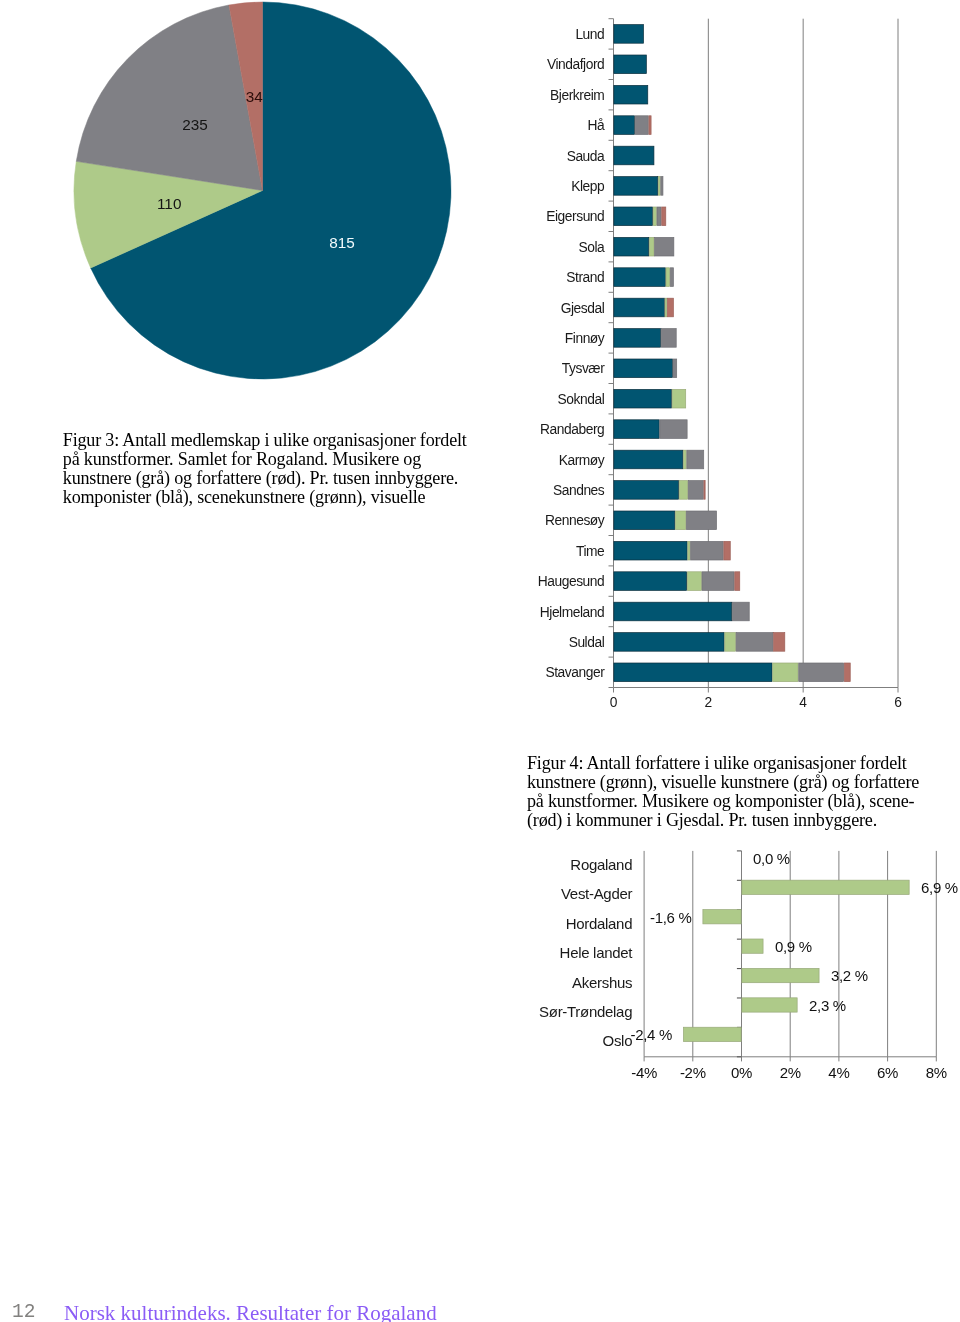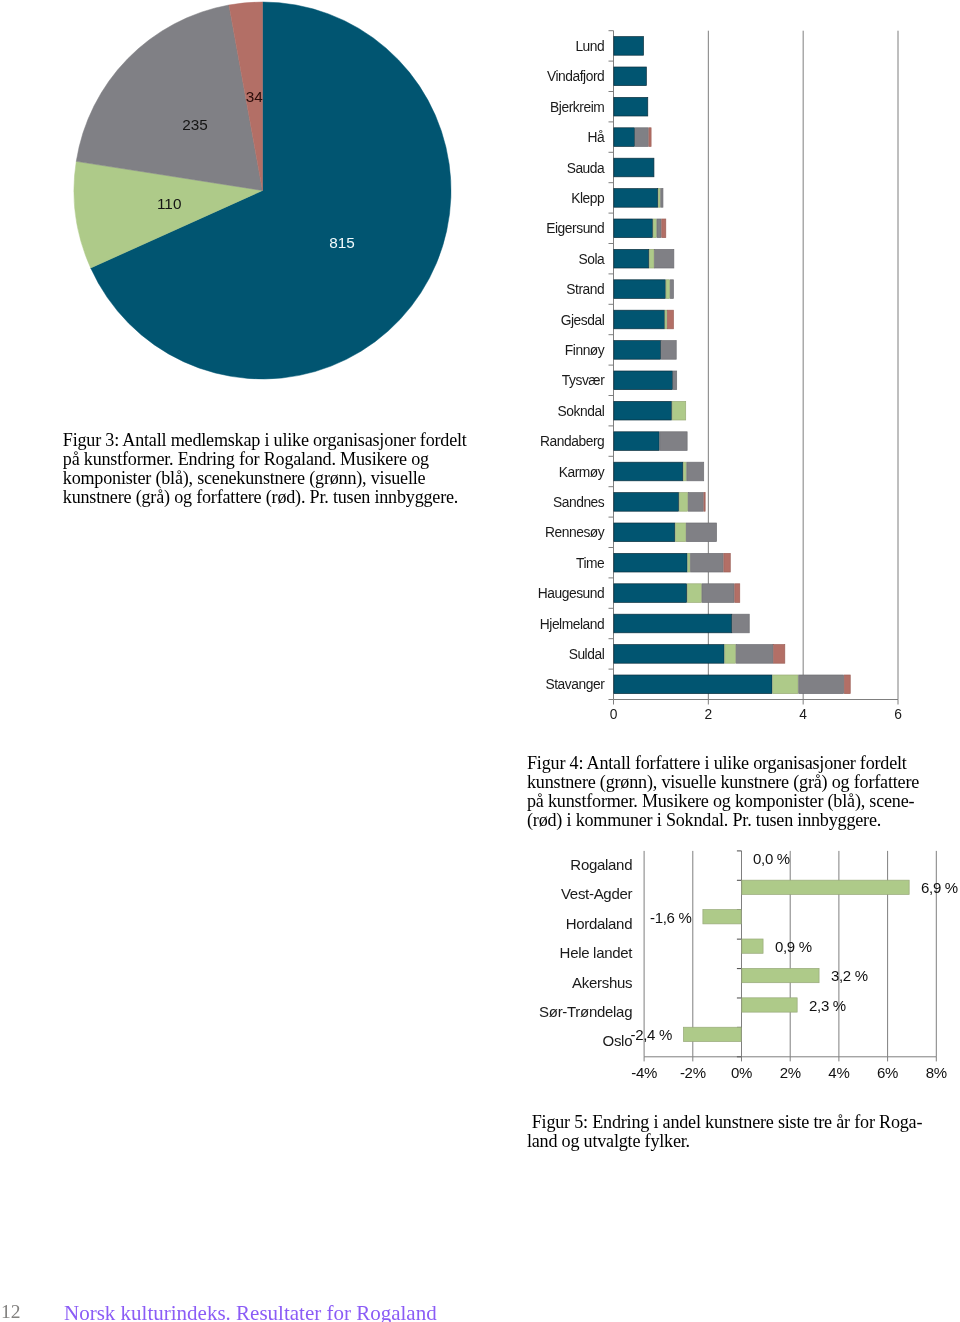--- a/index.html
+++ b/index.html
@@ -24,25 +24,25 @@
         <path d="M 262.5 190.5 L 76.27 161.36 A 188.5 188.5 0 0 1 228.95 5.01 Z" fill="#808085" stroke="#808085" stroke-width="0.5"></path>
         <path d="M 262.5 190.5 L 228.95 5.01 A 188.5 188.5 0 0 1 262.50 2.00 Z" fill="#b36f66" stroke="#b36f66" stroke-width="0.5"></path>
         <text x="354.7" y="248.3" fill="#f2fbfd" font-family="Liberation Sans, sans-serif" font-size="15.3" text-anchor="end">815</text>
         <text x="181.4" y="208.9" fill="#141414" font-family="Liberation Sans, sans-serif" font-size="15.3" text-anchor="end">110</text>
         <text x="207.9" y="130.3" fill="#141414" font-family="Liberation Sans, sans-serif" font-size="15.3" text-anchor="end">235</text>
         <text x="262.8" y="102.3" fill="#2b0d0a" font-family="Liberation Sans, sans-serif" font-size="15.3" text-anchor="end">34</text>
       </svg>
     </div>
   <div id="fig3-cap" class="abs cap" style="left:62.8px;top:411px;width:430px;">
       <div class="capline">Figur 3: Antall medlemskap i ulike organisasjoner fordelt</div>
-      <div class="capline">på kunstformer. Endring for Rogaland. Musikere og</div>
+      <div class="capline">på kunstformer. Samlet for Rogaland. Musikere og</div>
+      <div class="capline">kunstnere (grå) og forfattere (rød). Pr. tusen innbyggere.</div>
       <div class="capline">komponister (blå), scenekunstnere (grønn), visuelle</div>
-      <div class="capline">kunstnere (grå) og forfattere (rød). Pr. tusen innbyggere.</div>
-    </div>
-  <div id="fig4-chart" class="abs" style="left:0;top:12px;">
+    </div>
+  <div id="fig4-chart" class="abs" style="left:0;top:0;">
       <svg width="960" height="720" viewBox="0 0 960 720">
         <line x1="708.3333333333334" y1="18.7" x2="708.3333333333334" y2="687.5" stroke="#7f7f7f" stroke-width="1"></line>
         <line x1="803.1666666666666" y1="18.7" x2="803.1666666666666" y2="687.5" stroke="#7f7f7f" stroke-width="1"></line>
         <line x1="898" y1="18.7" x2="898" y2="687.5" stroke="#7f7f7f" stroke-width="1"></line>
         <line x1="613.5" y1="18.7" x2="613.5" y2="687.5" stroke="#7f7f7f" stroke-width="1"></line>
         <line x1="613.5" y1="687.5" x2="898" y2="687.5" stroke="#7f7f7f" stroke-width="1"></line>
         <line x1="608.5" y1="18.7" x2="613.5" y2="18.7" stroke="#7f7f7f" stroke-width="1"></line>
         <line x1="608.5" y1="49.099999999999994" x2="613.5" y2="49.099999999999994" stroke="#7f7f7f" stroke-width="1"></line>
         <line x1="608.5" y1="79.5" x2="613.5" y2="79.5" stroke="#7f7f7f" stroke-width="1"></line>
         <line x1="608.5" y1="109.89999999999999" x2="613.5" y2="109.89999999999999" stroke="#7f7f7f" stroke-width="1"></line>
@@ -153,21 +153,21 @@
         <text x="613.5" y="707.1" fill="#1a1a1a" font-family="Liberation Sans, sans-serif" font-size="13.8" text-anchor="middle">0</text>
         <text x="708.3333333333334" y="707.1" fill="#1a1a1a" font-family="Liberation Sans, sans-serif" font-size="13.8" text-anchor="middle">2</text>
         <text x="803.1666666666666" y="707.1" fill="#1a1a1a" font-family="Liberation Sans, sans-serif" font-size="13.8" text-anchor="middle">4</text>
         <text x="898" y="707.1" fill="#1a1a1a" font-family="Liberation Sans, sans-serif" font-size="13.8" text-anchor="middle">6</text>
       </svg>
     </div>
   <div id="fig4-cap" class="abs cap" style="left:527px;top:734.2px;width:430px;">
       <div class="capline">Figur 4: Antall forfattere i ulike organisasjoner fordelt</div>
       <div class="capline">kunstnere (grønn), visuelle kunstnere (grå) og forfattere</div>
       <div class="capline">på kunstformer. Musikere og komponister (blå), scene-</div>
-      <div class="capline">(rød) i kommuner i Sokndal. Pr. tusen innbyggere.</div>
+      <div class="capline">(rød) i kommuner i Gjesdal. Pr. tusen innbyggere.</div>
     </div>
   <div id="fig5-chart" class="abs" style="left:0;top:0;">
       <svg width="960" height="1090" viewBox="0 0 960 1090">
         <line x1="692.8" y1="850.9" x2="692.8" y2="1056.8" stroke="#7f7f7f" stroke-width="1"></line>
         <line x1="741.5" y1="850.9" x2="741.5" y2="1056.8" stroke="#7f7f7f" stroke-width="1"></line>
         <line x1="790.2" y1="850.9" x2="790.2" y2="1056.8" stroke="#7f7f7f" stroke-width="1"></line>
         <line x1="838.9" y1="850.9" x2="838.9" y2="1056.8" stroke="#7f7f7f" stroke-width="1"></line>
         <line x1="887.5999999999999" y1="850.9" x2="887.5999999999999" y2="1056.8" stroke="#7f7f7f" stroke-width="1"></line>
         <line x1="936.3" y1="850.9" x2="936.3" y2="1056.8" stroke="#7f7f7f" stroke-width="1"></line>
         <line x1="644.1" y1="850.9" x2="644.1" y2="1056.8" stroke="#7f7f7f" stroke-width="1"></line>
@@ -209,19 +209,15 @@
         <text x="672.0600000000001" y="1040.2857142857142" fill="#111" font-family="Liberation Sans, sans-serif" font-size="15" letter-spacing="-0.3" text-anchor="end">-2,4 %</text>
         <text x="644.1" y="1078.3" fill="#111" font-family="Liberation Sans, sans-serif" font-size="15" letter-spacing="-0.3" text-anchor="middle">-4%</text>
         <text x="692.8" y="1078.3" fill="#111" font-family="Liberation Sans, sans-serif" font-size="15" letter-spacing="-0.3" text-anchor="middle">-2%</text>
         <text x="741.5" y="1078.3" fill="#111" font-family="Liberation Sans, sans-serif" font-size="15" letter-spacing="-0.3" text-anchor="middle">0%</text>
         <text x="790.2" y="1078.3" fill="#111" font-family="Liberation Sans, sans-serif" font-size="15" letter-spacing="-0.3" text-anchor="middle">2%</text>
         <text x="838.9" y="1078.3" fill="#111" font-family="Liberation Sans, sans-serif" font-size="15" letter-spacing="-0.3" text-anchor="middle">4%</text>
         <text x="887.5999999999999" y="1078.3" fill="#111" font-family="Liberation Sans, sans-serif" font-size="15" letter-spacing="-0.3" text-anchor="middle">6%</text>
         <text x="936.3" y="1078.3" fill="#111" font-family="Liberation Sans, sans-serif" font-size="15" letter-spacing="-0.3" text-anchor="middle">8%</text>
       </svg>
     </div>
-  <div id="fig5-cap" class="abs cap" style="left:526.9px;top:1093.2px;width:430px;">
-      <div class="capline" style="text-indent: 4.8px;">Figur 5: Endring i andel kunstnere siste tre år for Roga-</div>
-      <div class="capline">land og utvalgte fylker.</div>
-    </div>
-  <div class="abs footer-num" style="left:1px;top:1301px;">12</div>
+  <div class="abs footer-num" style="left:12px;top:1301px;font-family:Liberation Mono, monospace;">12</div>
   <div class="abs footer-txt" style="left:64px;top:1301px;">Norsk kulturindeks. Resultater for Rogaland</div>
 </div>
 
 </body></html>

